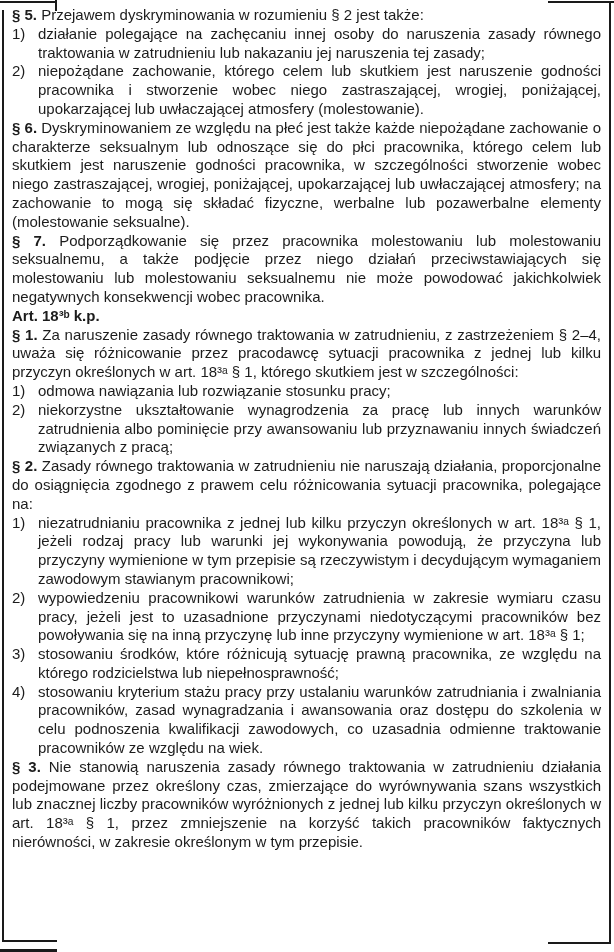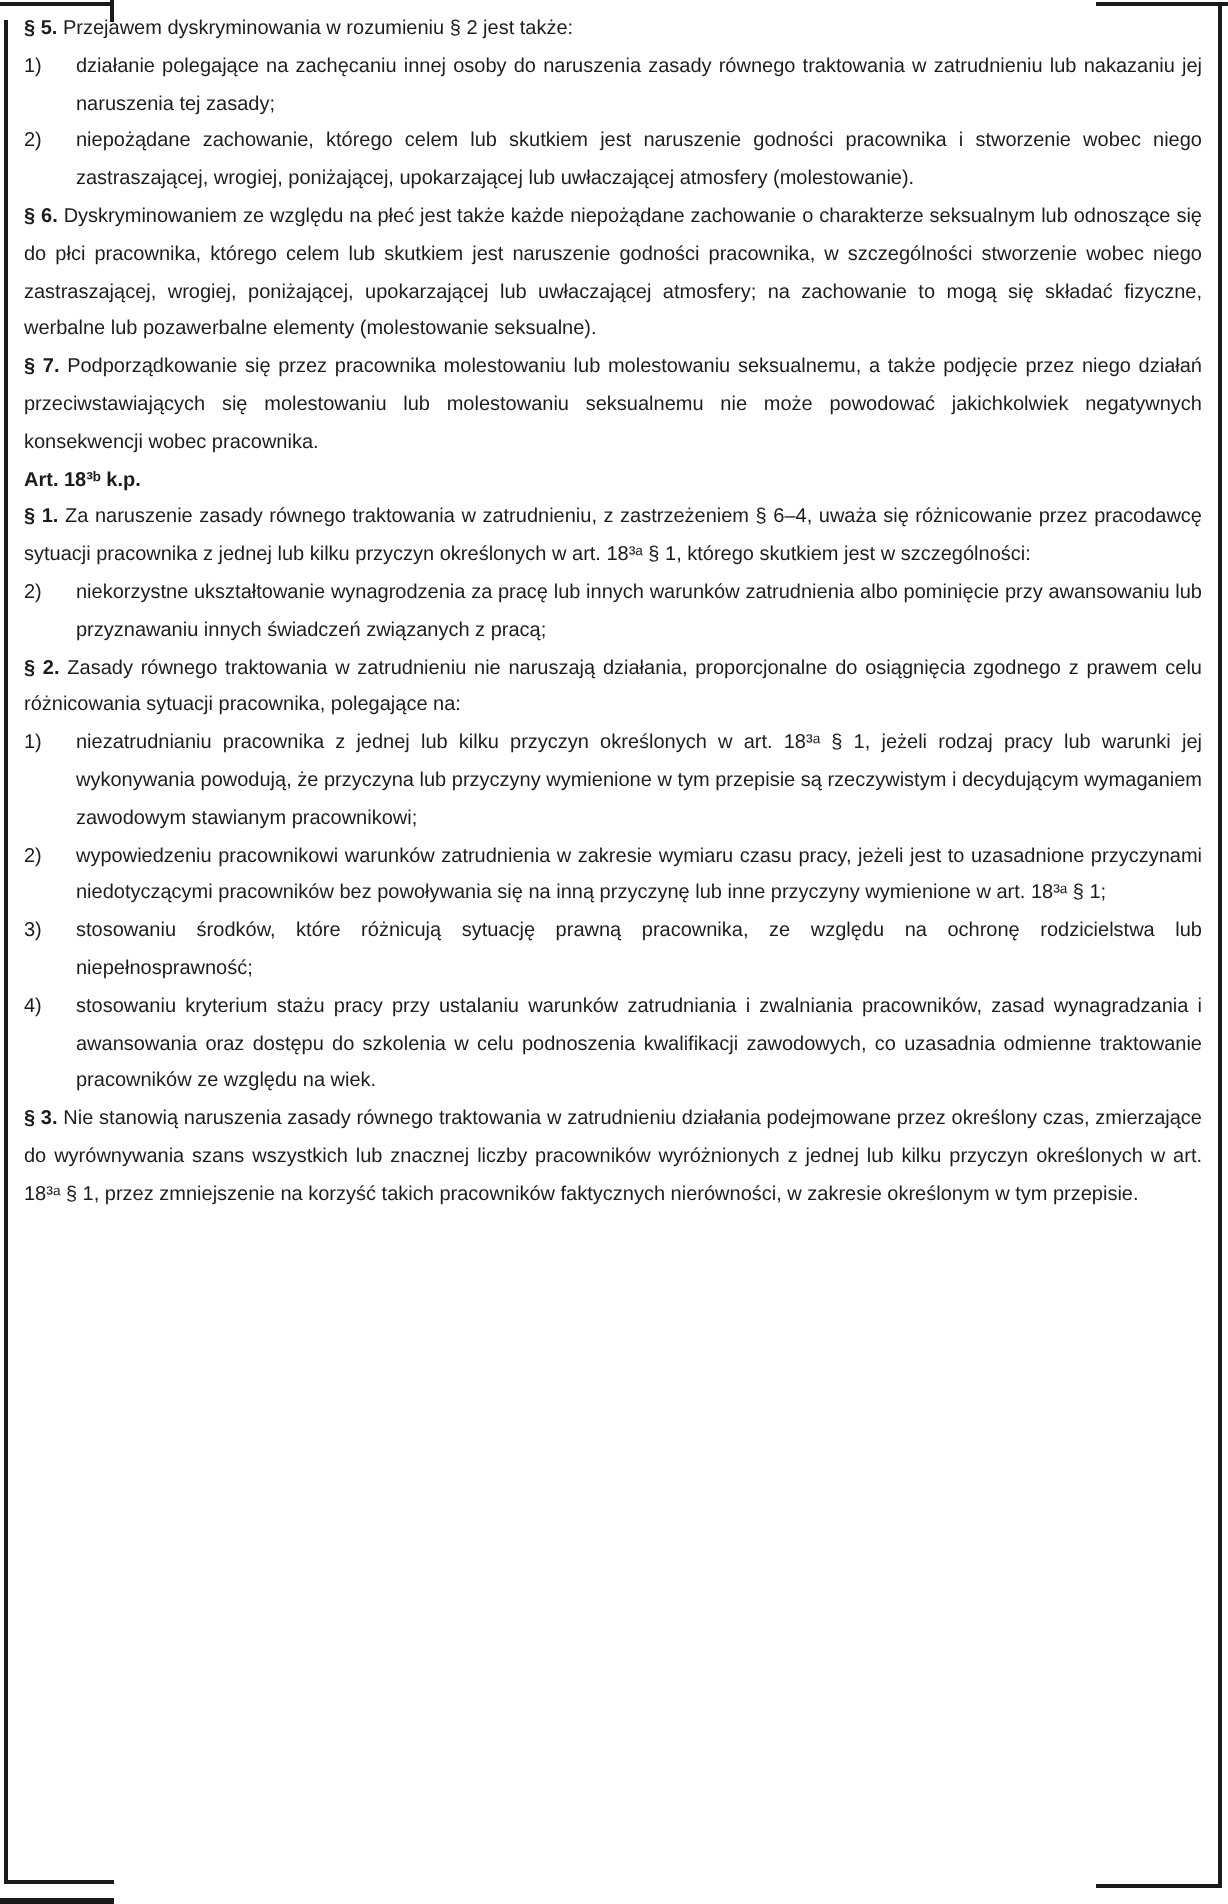--- a/index.html
+++ b/index.html
@@ -27,21 +27,21 @@
   .seg-top-right-h   { left: 548px; top: 1px;   width: 66px; height: 2px; }
   .seg-bottom-left-h { left: 2px;   top: 940px; width: 55px; height: 2px; }
   .seg-bottom-right-h{ left: 548px; top: 942px; width: 63px; height: 2px; }
   .seg-bottom-edge   { left: 0;     top: 949px; width: 57px; height: 3px; }
 
   .content {
     position: absolute;
     left: 12px;
     top: 6px;
     width: 589px;
-    font-size: 10px;
+    font-size: 15px;
     line-height: 18.8px;
     text-align: justify;
     hyphens: auto;
     -webkit-hyphens: auto;
   }
   .block { margin: 0; padding: 0; }
   .block .label { font-weight: bold; }
   .block.item {
     padding-left: 26px;
     text-indent: -26px;
@@ -68,21 +68,22 @@
 <div class="seg seg-bottom-right-h"></div>
 <div class="seg seg-bottom-edge"></div>
 
 <div class="content" lang="pl">
     <p class="block para"><span class="label">§ 5. </span><span class="txt">Przejawem dyskryminowania w rozumieniu § 2 jest także:</span></p>
     <p class="block item"><span class="num">1)</span><span class="txt">działanie polegające na zachęcaniu innej osoby do naruszenia zasady równego traktowania w zatrudnieniu lub nakazaniu jej naruszenia tej zasady;</span></p>
     <p class="block item"><span class="num">2)</span><span class="txt">niepożądane zachowanie, którego celem lub skutkiem jest naruszenie godności pracownika i stworzenie wobec niego zastraszającej, wrogiej, poniżającej, upokarzającej lub uwłaczającej atmosfery (molestowanie).</span></p>
     <p class="block para"><span class="label">§ 6. </span><span class="txt">Dyskryminowaniem ze względu na płeć jest także każde niepożądane zachowanie o charakterze seksualnym lub odnoszące się do płci pracownika, którego celem lub skutkiem jest naruszenie godności pracownika, w szczególności stworzenie wobec niego zastraszającej, wrogiej, poniżającej, upokarzającej lub uwłaczającej atmosfery; na zachowanie to mogą się składać fizyczne, werbalne lub pozawerbalne elementy (molestowanie seksualne).</span></p>
     <p class="block para"><span class="label">§ 7. </span><span class="txt">Podporządkowanie się przez pracownika molestowaniu lub molestowaniu seksualnemu, a także podjęcie przez niego działań przeciwstawiających się molestowaniu lub molestowaniu seksualnemu nie może powodować jakichkolwiek negatywnych konsekwencji wobec pracownika.</span></p>
     <p class="block heading"><span class="txt">Art. 18³ᵇ k.p.</span></p>
-    <p class="block para"><span class="label">§ 1. </span><span class="txt">Za naruszenie zasady równego traktowania w zatrudnieniu, z zastrzeżeniem § 6–4, uważa się różnicowanie przez pracodawcę sytuacji pracownika z jednej lub kilku przyczyn określonych w art. 18³ᵃ § 1, którego skutkiem jest w szczególności:</span></p>
+    <p class="block para"><span class="label">§ 1. </span><span class="txt">Za naruszenie zasady równego traktowania w zatrudnieniu, z zastrzeżeniem § 2–4, uważa się różnicowanie przez pracodawcę sytuacji pracownika z jednej lub kilku przyczyn określonych w art. 18³ᵃ § 1, którego skutkiem jest w szczególności:</span></p>
+    <p class="block item"><span class="num">1)</span><span class="txt">odmowa nawiązania lub rozwiązanie stosunku pracy;</span></p>
     <p class="block item"><span class="num">2)</span><span class="txt">niekorzystne ukształtowanie wynagrodzenia za pracę lub innych warunków zatrudnienia albo pominięcie przy awansowaniu lub przyznawaniu innych świadczeń związanych z pracą;</span></p>
     <p class="block para"><span class="label">§ 2. </span><span class="txt">Zasady równego traktowania w zatrudnieniu nie naruszają działania, proporcjonalne do osiągnięcia zgodnego z prawem celu różnicowania sytuacji pracownika, polegające na:</span></p>
     <p class="block item"><span class="num">1)</span><span class="txt">niezatrudnianiu pracownika z jednej lub kilku przyczyn określonych w art. 18³ᵃ § 1, jeżeli rodzaj pracy lub warunki jej wykonywania powodują, że przyczyna lub przyczyny wymienione w tym przepisie są rzeczywistym i decydującym wymaganiem zawodowym stawianym pracownikowi;</span></p>
     <p class="block item"><span class="num">2)</span><span class="txt">wypowiedzeniu pracownikowi warunków zatrudnienia w zakresie wymiaru czasu pracy, jeżeli jest to uzasadnione przyczynami niedotyczącymi pracowników bez powoływania się na inną przyczynę lub inne przyczyny wymienione w art. 18³ᵃ § 1;</span></p>
-    <p class="block item"><span class="num">3)</span><span class="txt">stosowaniu środków, które różnicują sytuację prawną pracownika, ze względu na ochronę rodzicielstwa lub niepełnosprawność;</span></p>
+    <p class="block item"><span class="num">3)</span><span class="txt">stosowaniu środków, które różnicują sytuację prawną pracownika, ze względu na którego rodzicielstwa lub niepełnosprawność;</span></p>
     <p class="block item"><span class="num">4)</span><span class="txt">stosowaniu kryterium stażu pracy przy ustalaniu warunków zatrudniania i zwalniania pracowników, zasad wynagradzania i awansowania oraz dostępu do szkolenia w celu podnoszenia kwalifikacji zawodowych, co uzasadnia odmienne traktowanie pracowników ze względu na wiek.</span></p>
     <p class="block para"><span class="label">§ 3. </span><span class="txt">Nie stanowią naruszenia zasady równego traktowania w zatrudnieniu działania podejmowane przez określony czas, zmierzające do wyrównywania szans wszystkich lub znacznej liczby pracowników wyróżnionych z jednej lub kilku przyczyn określonych w art. 18³ᵃ § 1, przez zmniejszenie na korzyść takich pracowników faktycznych nierówności, w zakresie określonym w tym przepisie.</span></p>
   </div>
 
 </body></html>

